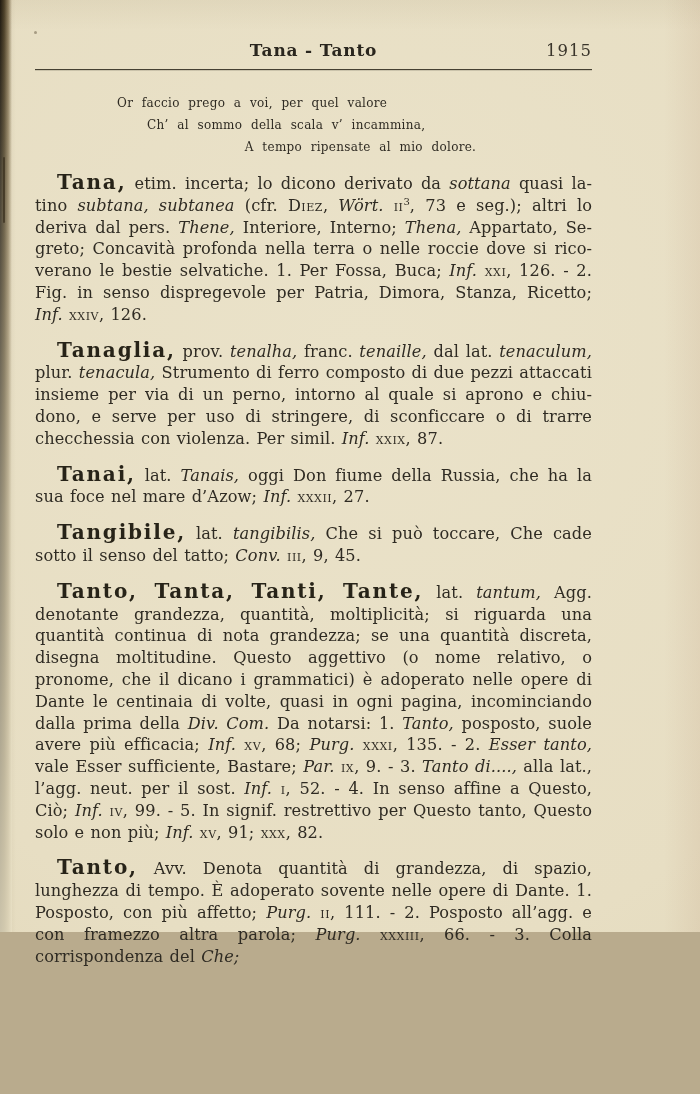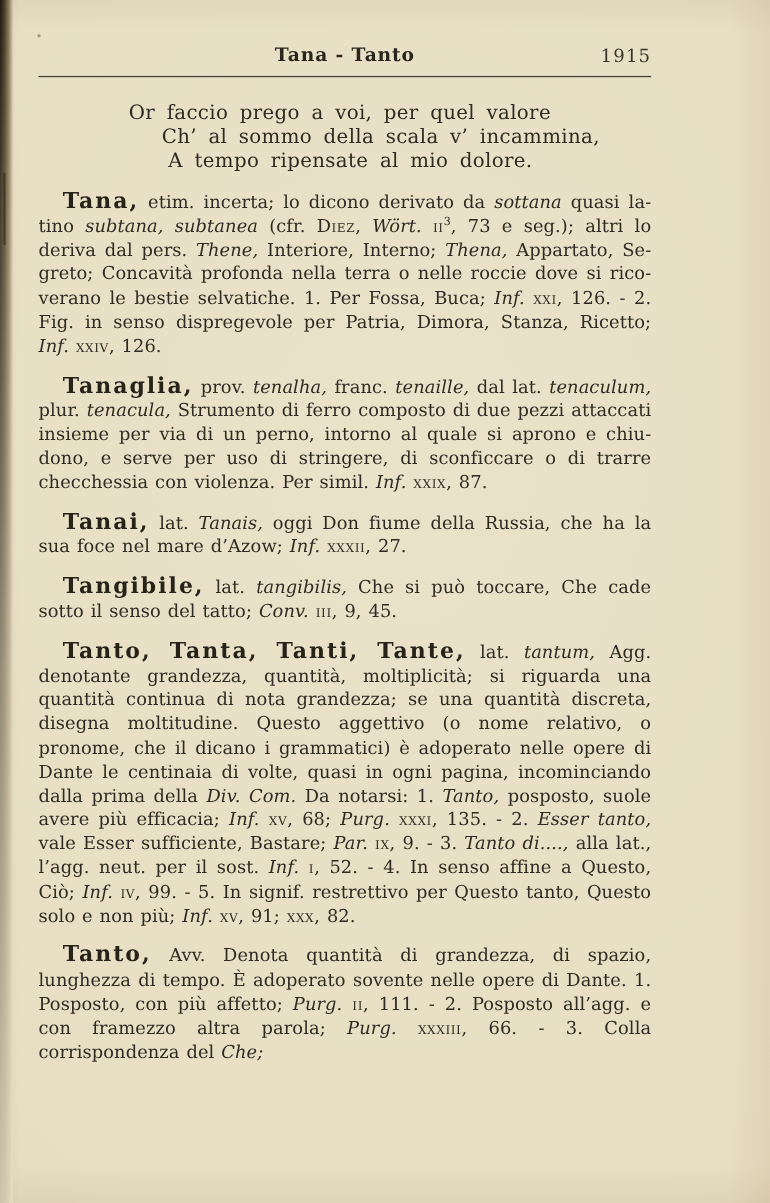--- a/index.html
+++ b/index.html
@@ -1,18 +1,18 @@
 <!DOCTYPE html>
 <html><head>
 <meta charset="utf-8">
 <style>
   html,body{margin:0;padding:0;}
   body{width:700px;height:1094px;overflow:hidden;background:#b9ab8d;}
   .scan{
-    position:relative;width:700px;height:1094px;
+    position:relative;width:700px;height:932px;
     color:#2f2b23;
     font-family:"DejaVu Serif","Liberation Serif",serif;
     background-color:#e8e0c5;
     background-image:
       linear-gradient(90deg, rgba(110,90,55,.16) 0px, rgba(110,90,55,0) 16px,
                       rgba(110,90,55,0) 664px, rgba(180,140,110,.14) 700px),
       linear-gradient(180deg, rgba(120,100,60,.07) 0px, rgba(120,100,60,0) 30px,
                       rgba(120,100,60,0) 1060px, rgba(120,100,60,.08) 1094px),
       radial-gradient(125% 100% at 52% 38%, #eae2c9 0%, #e7dec3 65%, #e1d7b8 100%);
   }
@@ -26,24 +26,24 @@
     background:rgba(56,45,28,.7);border-radius:1px;}
   .speck{position:absolute;left:34px;top:31px;width:3px;height:3px;border-radius:50%;
     background:rgba(86,74,52,.45);}
   .content{position:absolute;left:35px;top:0;width:557px;}
   .running-head{position:relative;margin-top:40px;height:22px;text-align:center;}
   .running-head .title{font-weight:bold;font-size:17px;letter-spacing:.8px;color:#2a261e;}
   .running-head .page-number{position:absolute;right:0;top:1px;font-weight:normal;
     font-size:16.5px;letter-spacing:1px;color:#3a352b;}
   .head-rule{margin-top:7px;height:0;border-top:1.6px solid #454032;
     box-shadow:0 1px 0 rgba(69,64,50,.18);}
-  .verse{margin:22px 0 0 82px;font-size:18px;line-height:22px;
+  .verse{margin:22px 0 0 82px;font-size:12px;line-height:22px;
     word-spacing:4.5px;letter-spacing:.3px;}
   .verse .v2{margin-left:30px;}
-  .verse .v3{margin-left:36px;}
+  .verse .v3{margin-left:12px;text-align:center;}
   .par{margin:13px 0 0 0;font-size:16.2px;line-height:21.8px;
     text-align:justify;word-spacing:1px;letter-spacing:.1px;hyphens:manual;}
   .par.noindent{margin-top:9px;text-indent:0;}
   .par.entry{margin-top:14px;text-indent:22px;}
   .hw{font-weight:bold;letter-spacing:1.8px;font-size:20px;color:#272318;}
   .it{font-style:italic;}
   .sc{font-variant:small-caps;letter-spacing:.5px;}
   .sup{vertical-align:super;font-size:.62em;line-height:0;}
 </style>
 </head>

